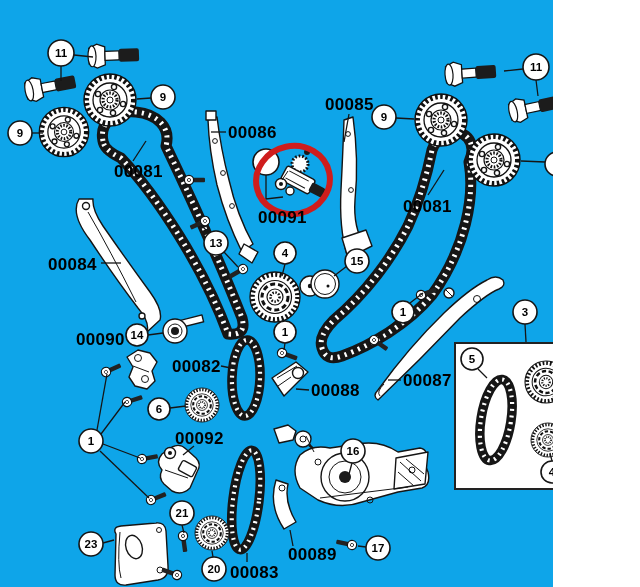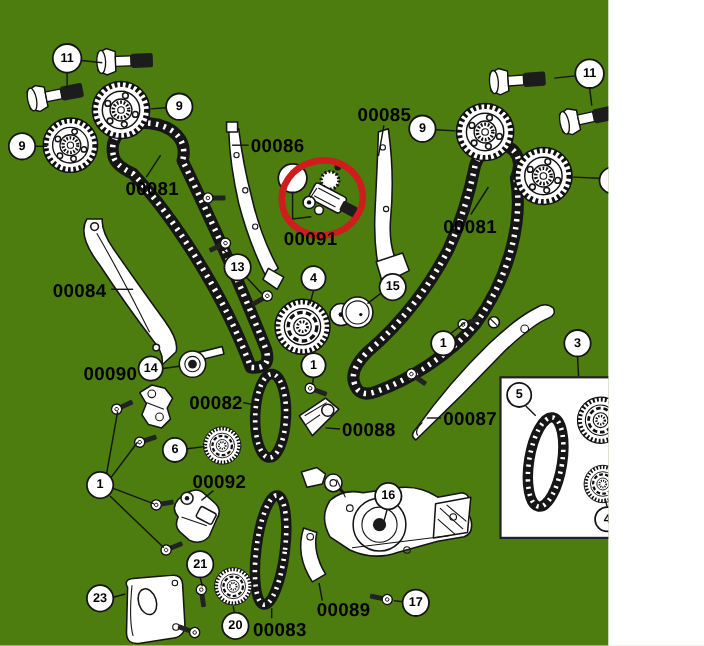--- a/index.html
+++ b/index.html
@@ -1,16 +1,16 @@
 <!DOCTYPE html>
 <html><head>
 <meta charset="utf-8">
 <style>
   html,body{margin:0;padding:0;background:#fff}
-  .canvas{position:relative;width:553px;height:587px;background:#4d7c0f;overflow:hidden}
+  .canvas{position:relative;width:553px;height:587px;background:#0ea5e9;overflow:hidden}
   svg{position:absolute;left:0;top:0}
   .part{fill:#fff;stroke:#151515;stroke-width:1.4;stroke-linejoin:round}
   .thin{fill:none;stroke:#151515;stroke-width:1}
   .lead{fill:none;stroke:#151515;stroke-width:1.3}
   .chain{fill:none;stroke:#161616;stroke-width:11;stroke-linejoin:round}
   .chain2{fill:none;stroke:#fff;stroke-width:5;stroke-dasharray:2.2 5;stroke-linejoin:round}
   .chainS{stroke-width:9.5}
   .chainS2{stroke-width:4.2;stroke-dasharray:2 4.6}
   .co{fill:#fff;stroke:#151515;stroke-width:1.6}
   .cnum{font:bold 11.5px "Liberation Sans",sans-serif;text-anchor:middle;fill:#000}

